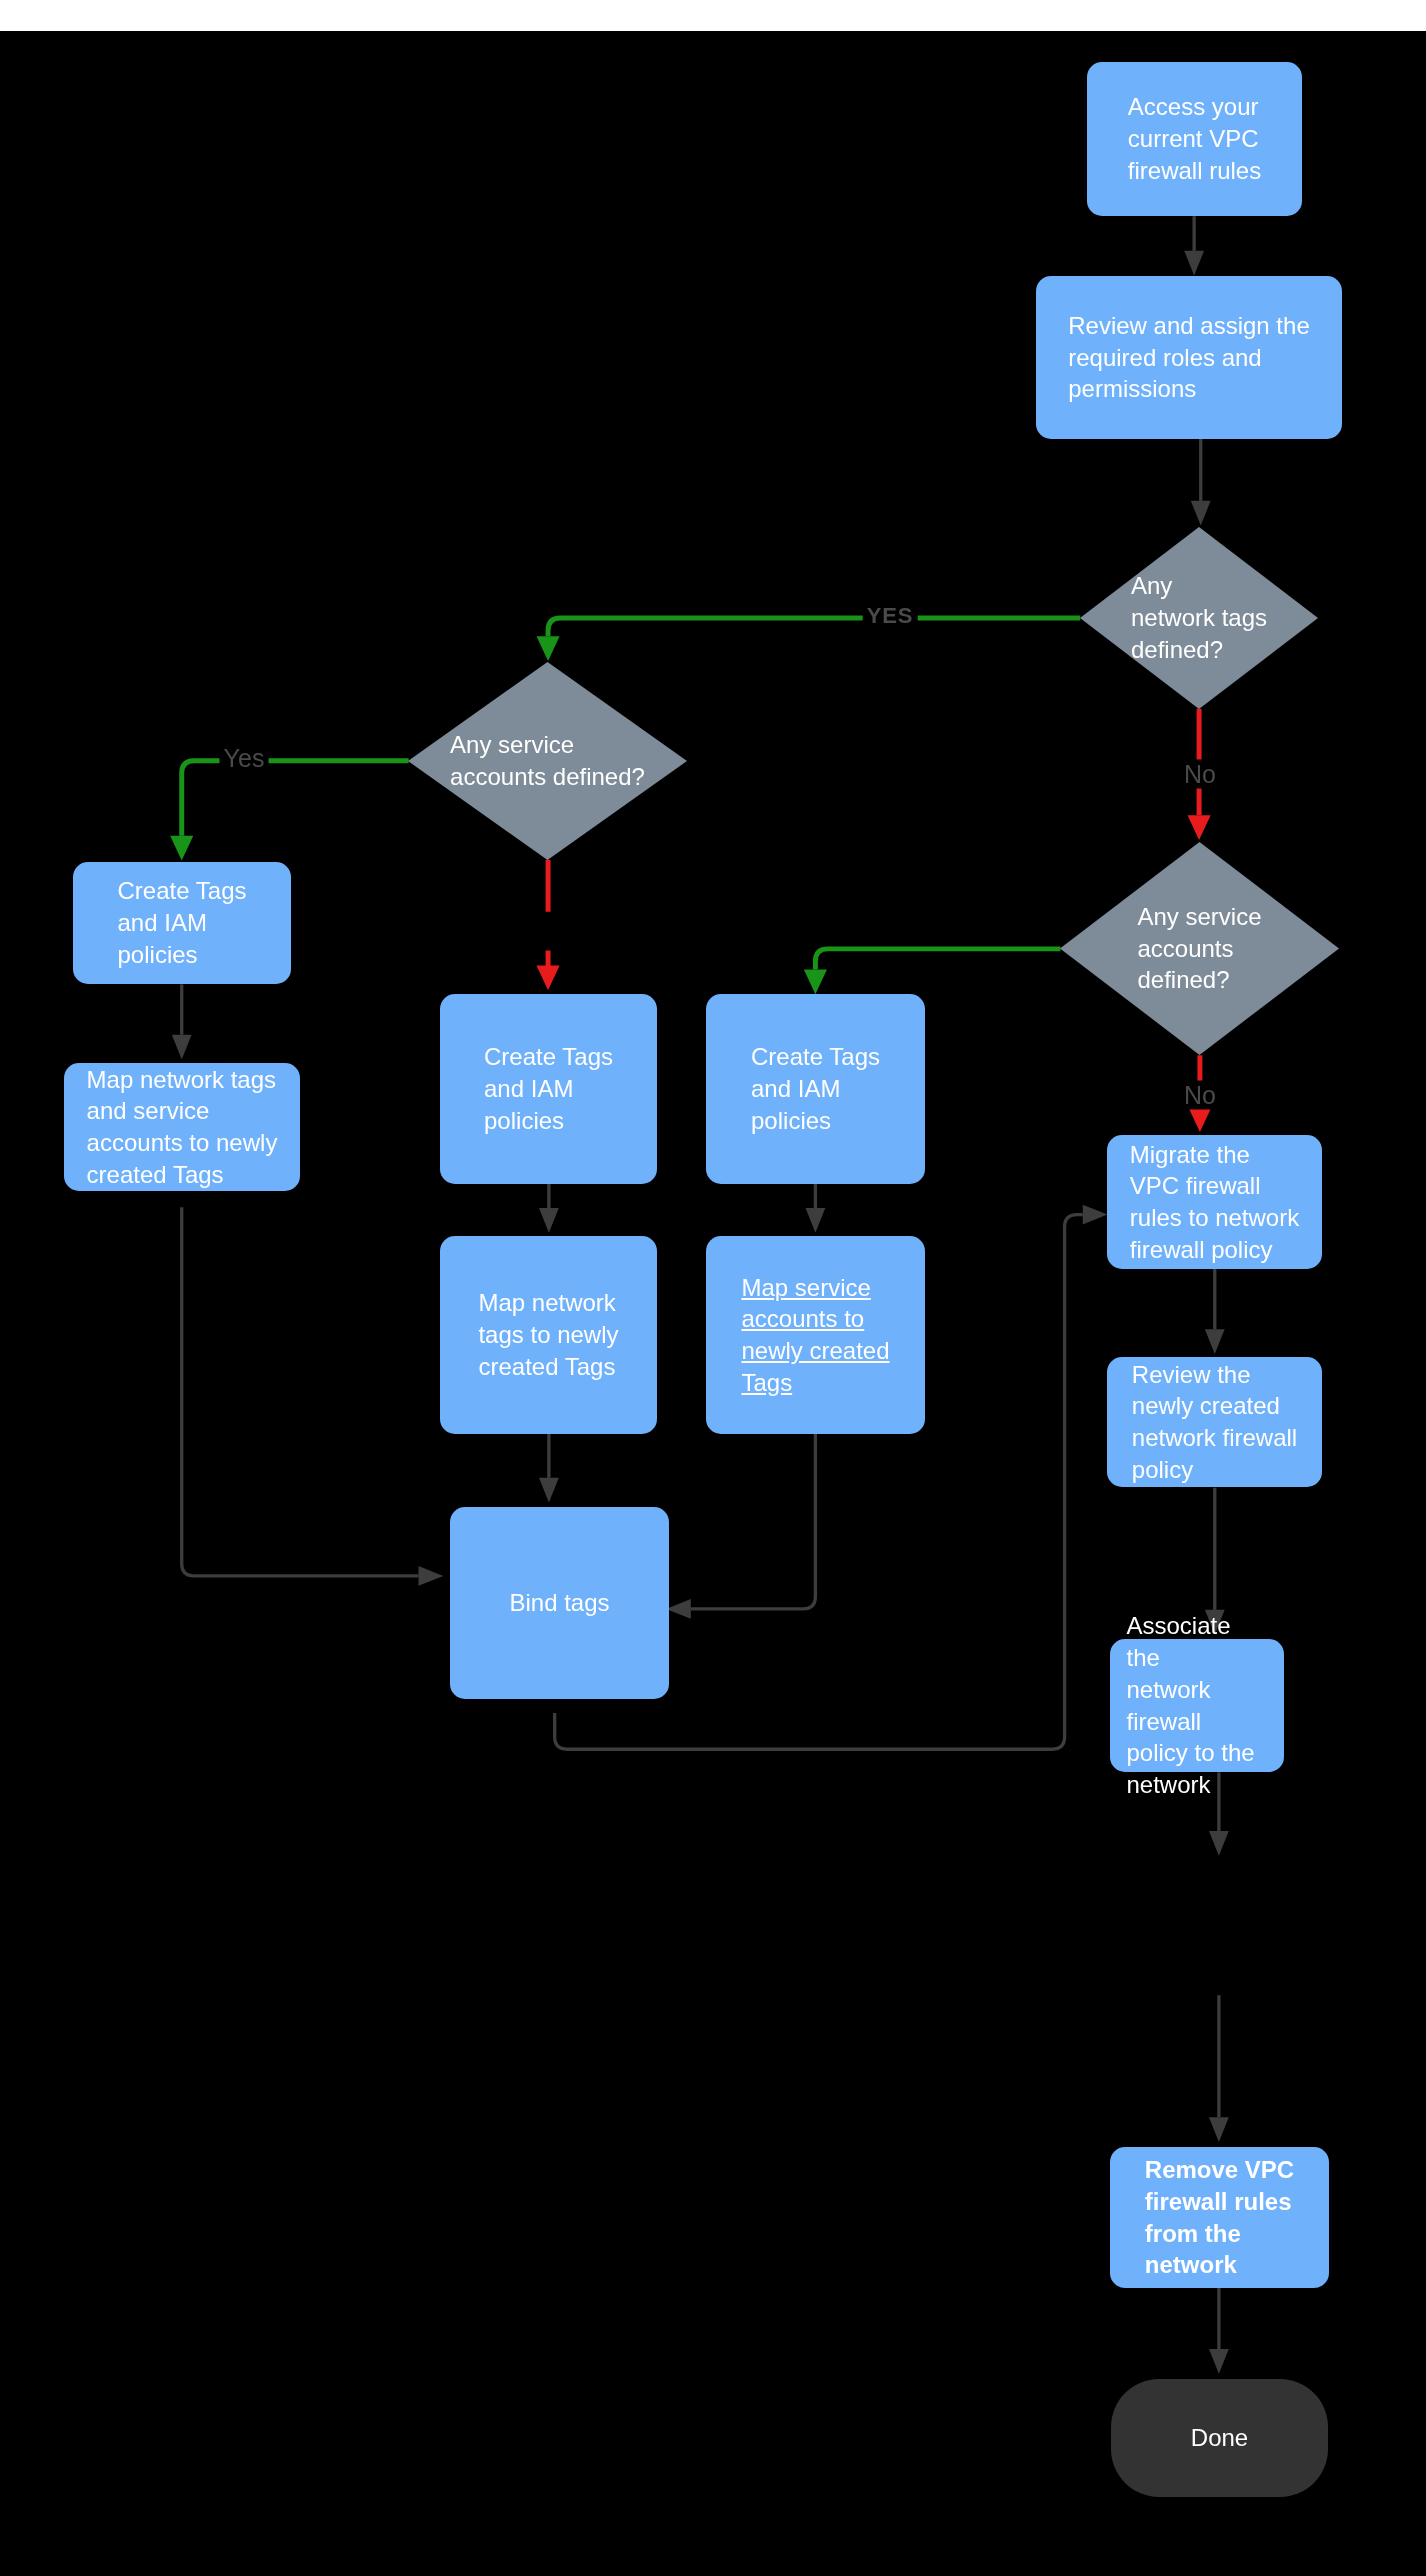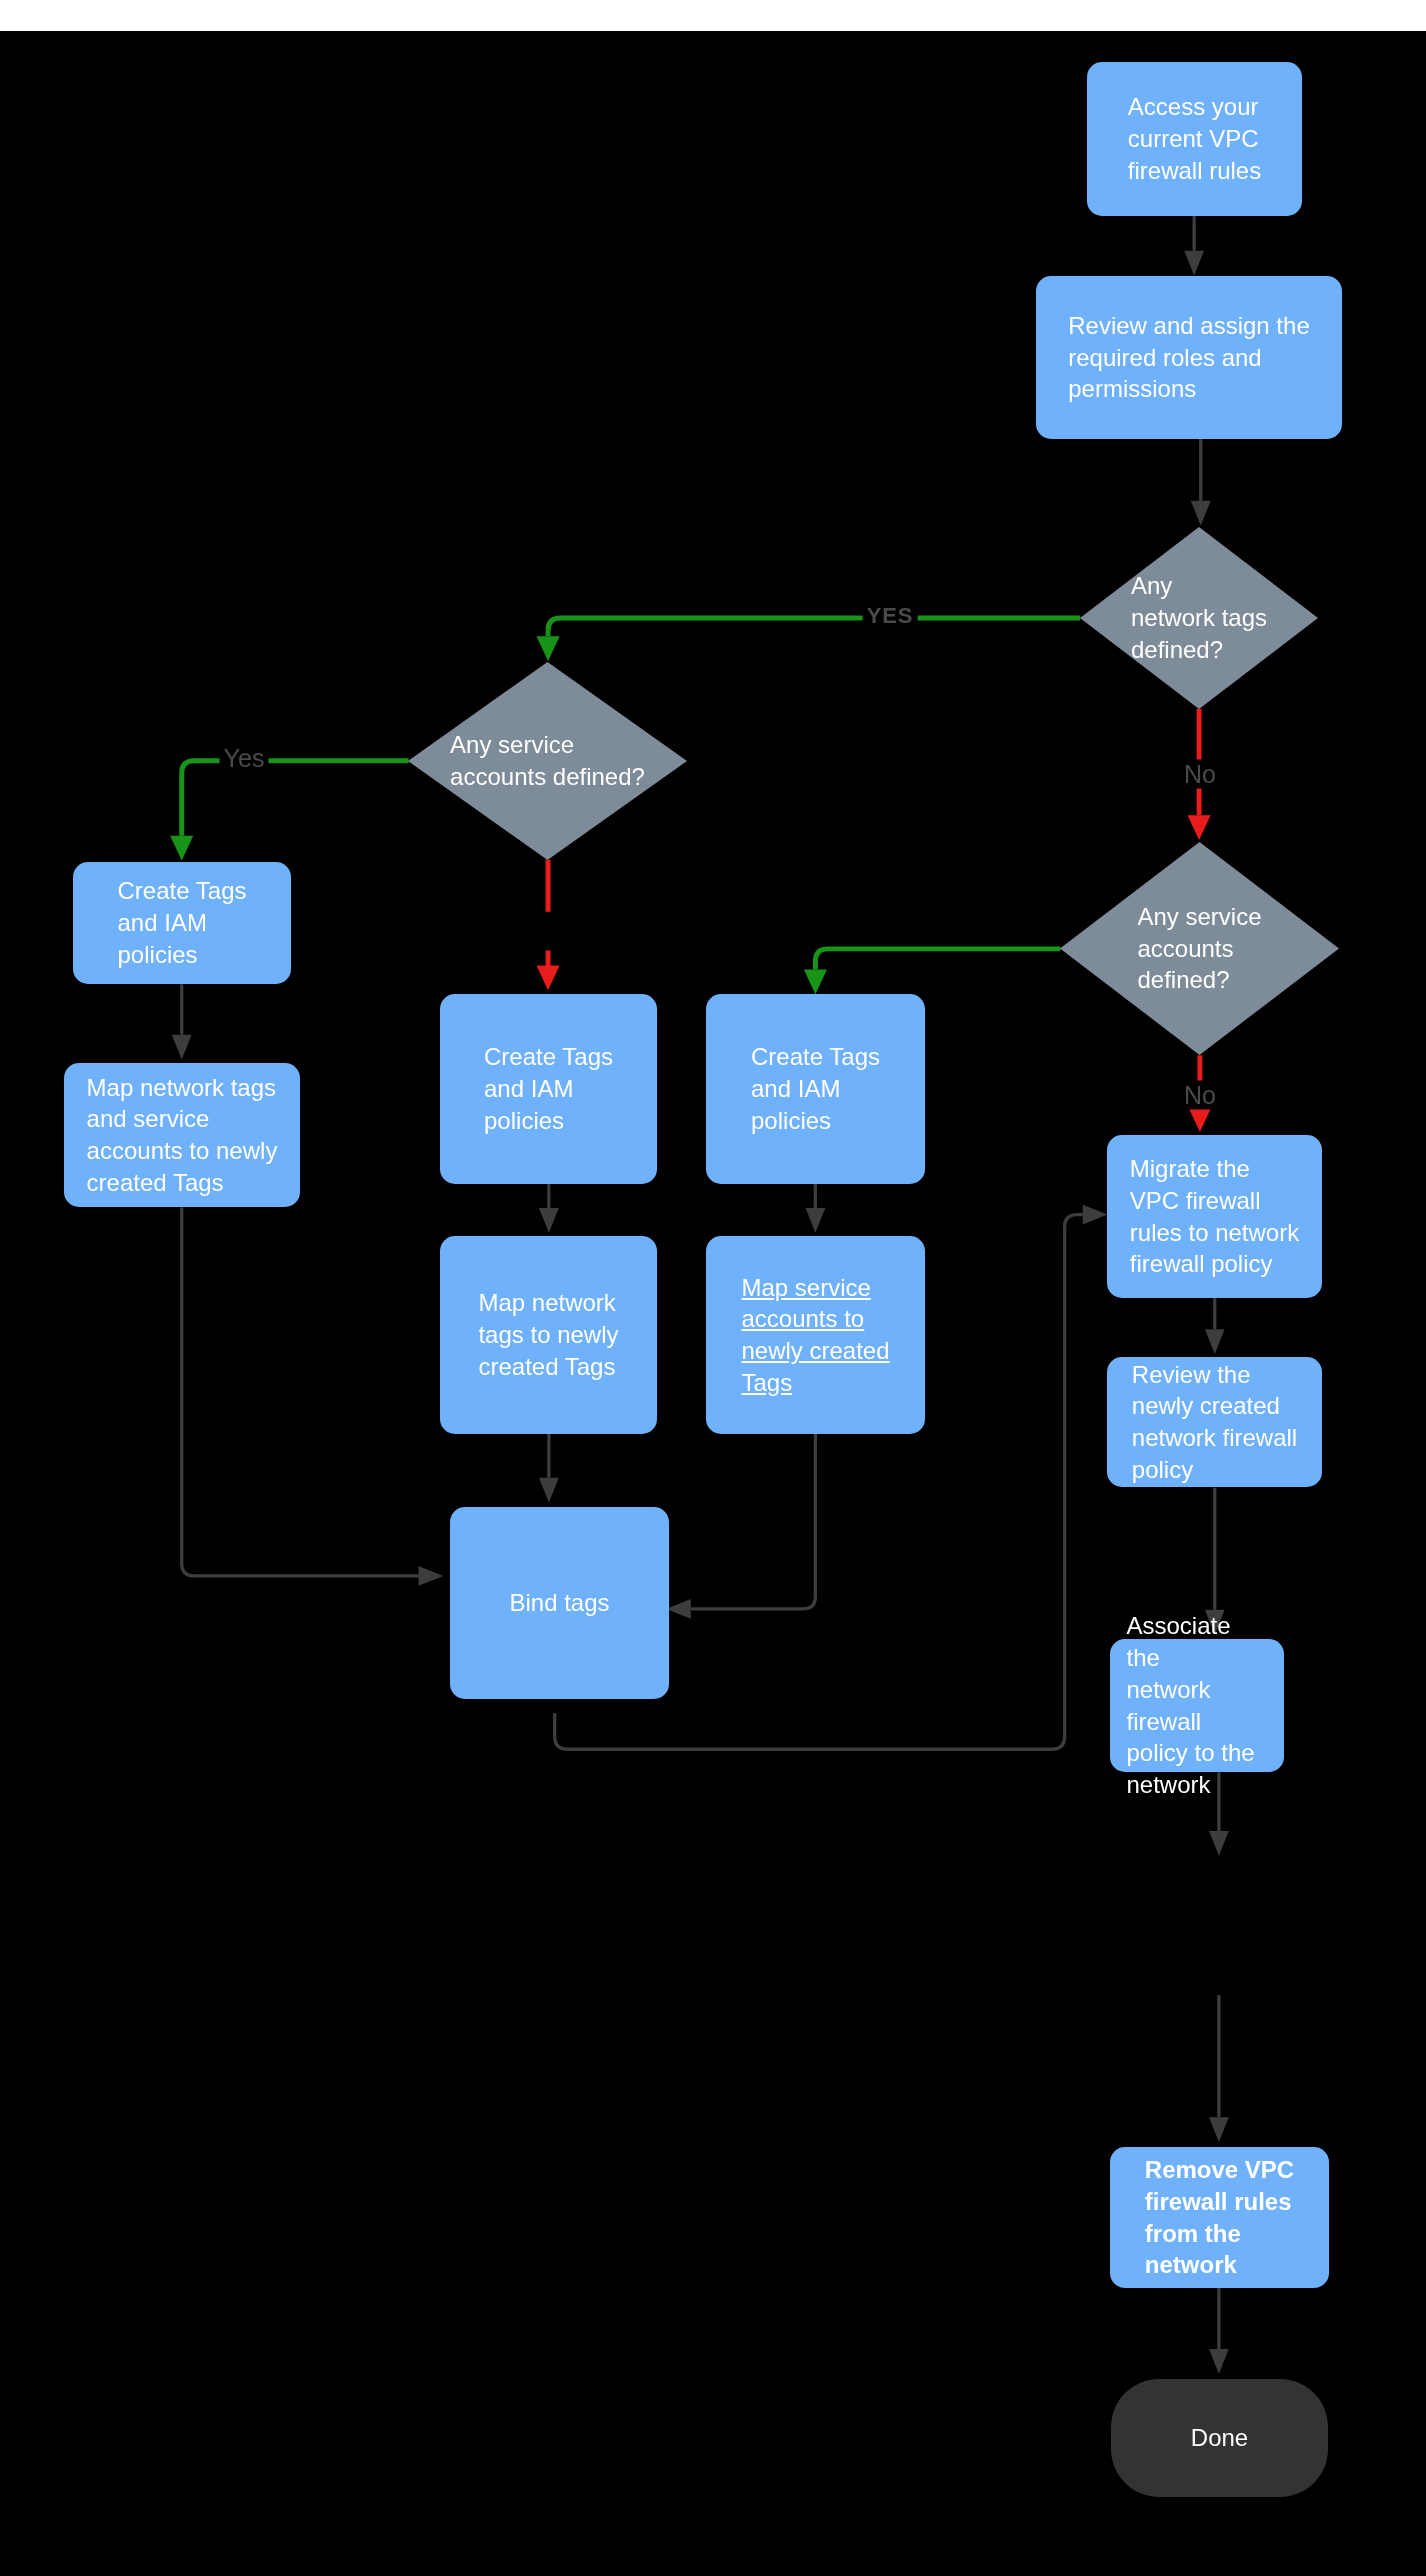--- a/index.html
+++ b/index.html
@@ -124,21 +124,21 @@
 accounts
 defined?</div>
 
   <div class="node diamond" style="left:408px;top:662px;width:279px;height:198px;">Any service
 accounts defined?</div>
 
   <div class="node rect" style="left:73px;top:862px;width:218px;height:122px;">Create Tags
 and IAM
 policies</div>
 
-  <div class="node rect" style="left:64px;top:1063px;width:236px;height:144px;">Map network tags
+  <div class="node rect" style="left:64px;top:1063px;width:236px;height:128px;">Map network tags
 and service
 accounts to newly
 created Tags</div>
 
   <div class="node rect" style="left:440px;top:994px;width:217px;height:190px;">Create Tags
 and IAM
 policies</div>
 
   <div class="node rect" style="left:440px;top:1236px;width:217px;height:198px;">Map network
 tags to newly
@@ -148,21 +148,21 @@
 and IAM
 policies</div>
 
   <div class="node rect" style="left:706px;top:1236px;width:219px;height:198px;text-decoration:underline;">Map service
 accounts  to
 newly created
 Tags</div>
 
   <div class="node rect" style="left:450px;top:1507px;width:219px;height:192px;">Bind tags</div>
 
-  <div class="node rect" style="left:1107px;top:1135px;width:215px;height:163px;">Migrate the
+  <div class="node rect" style="left:1107px;top:1135px;width:215px;height:134px;">Migrate the
 VPC firewall
 rules to network
 firewall policy</div>
 
   <div class="node rect" style="left:1107px;top:1357px;width:215px;height:130px;">Review the
 newly created
 network firewall
 policy</div>
 
   <div class="node rect" style="left:1110px;top:1639px;width:174px;height:133px;">Associate the

